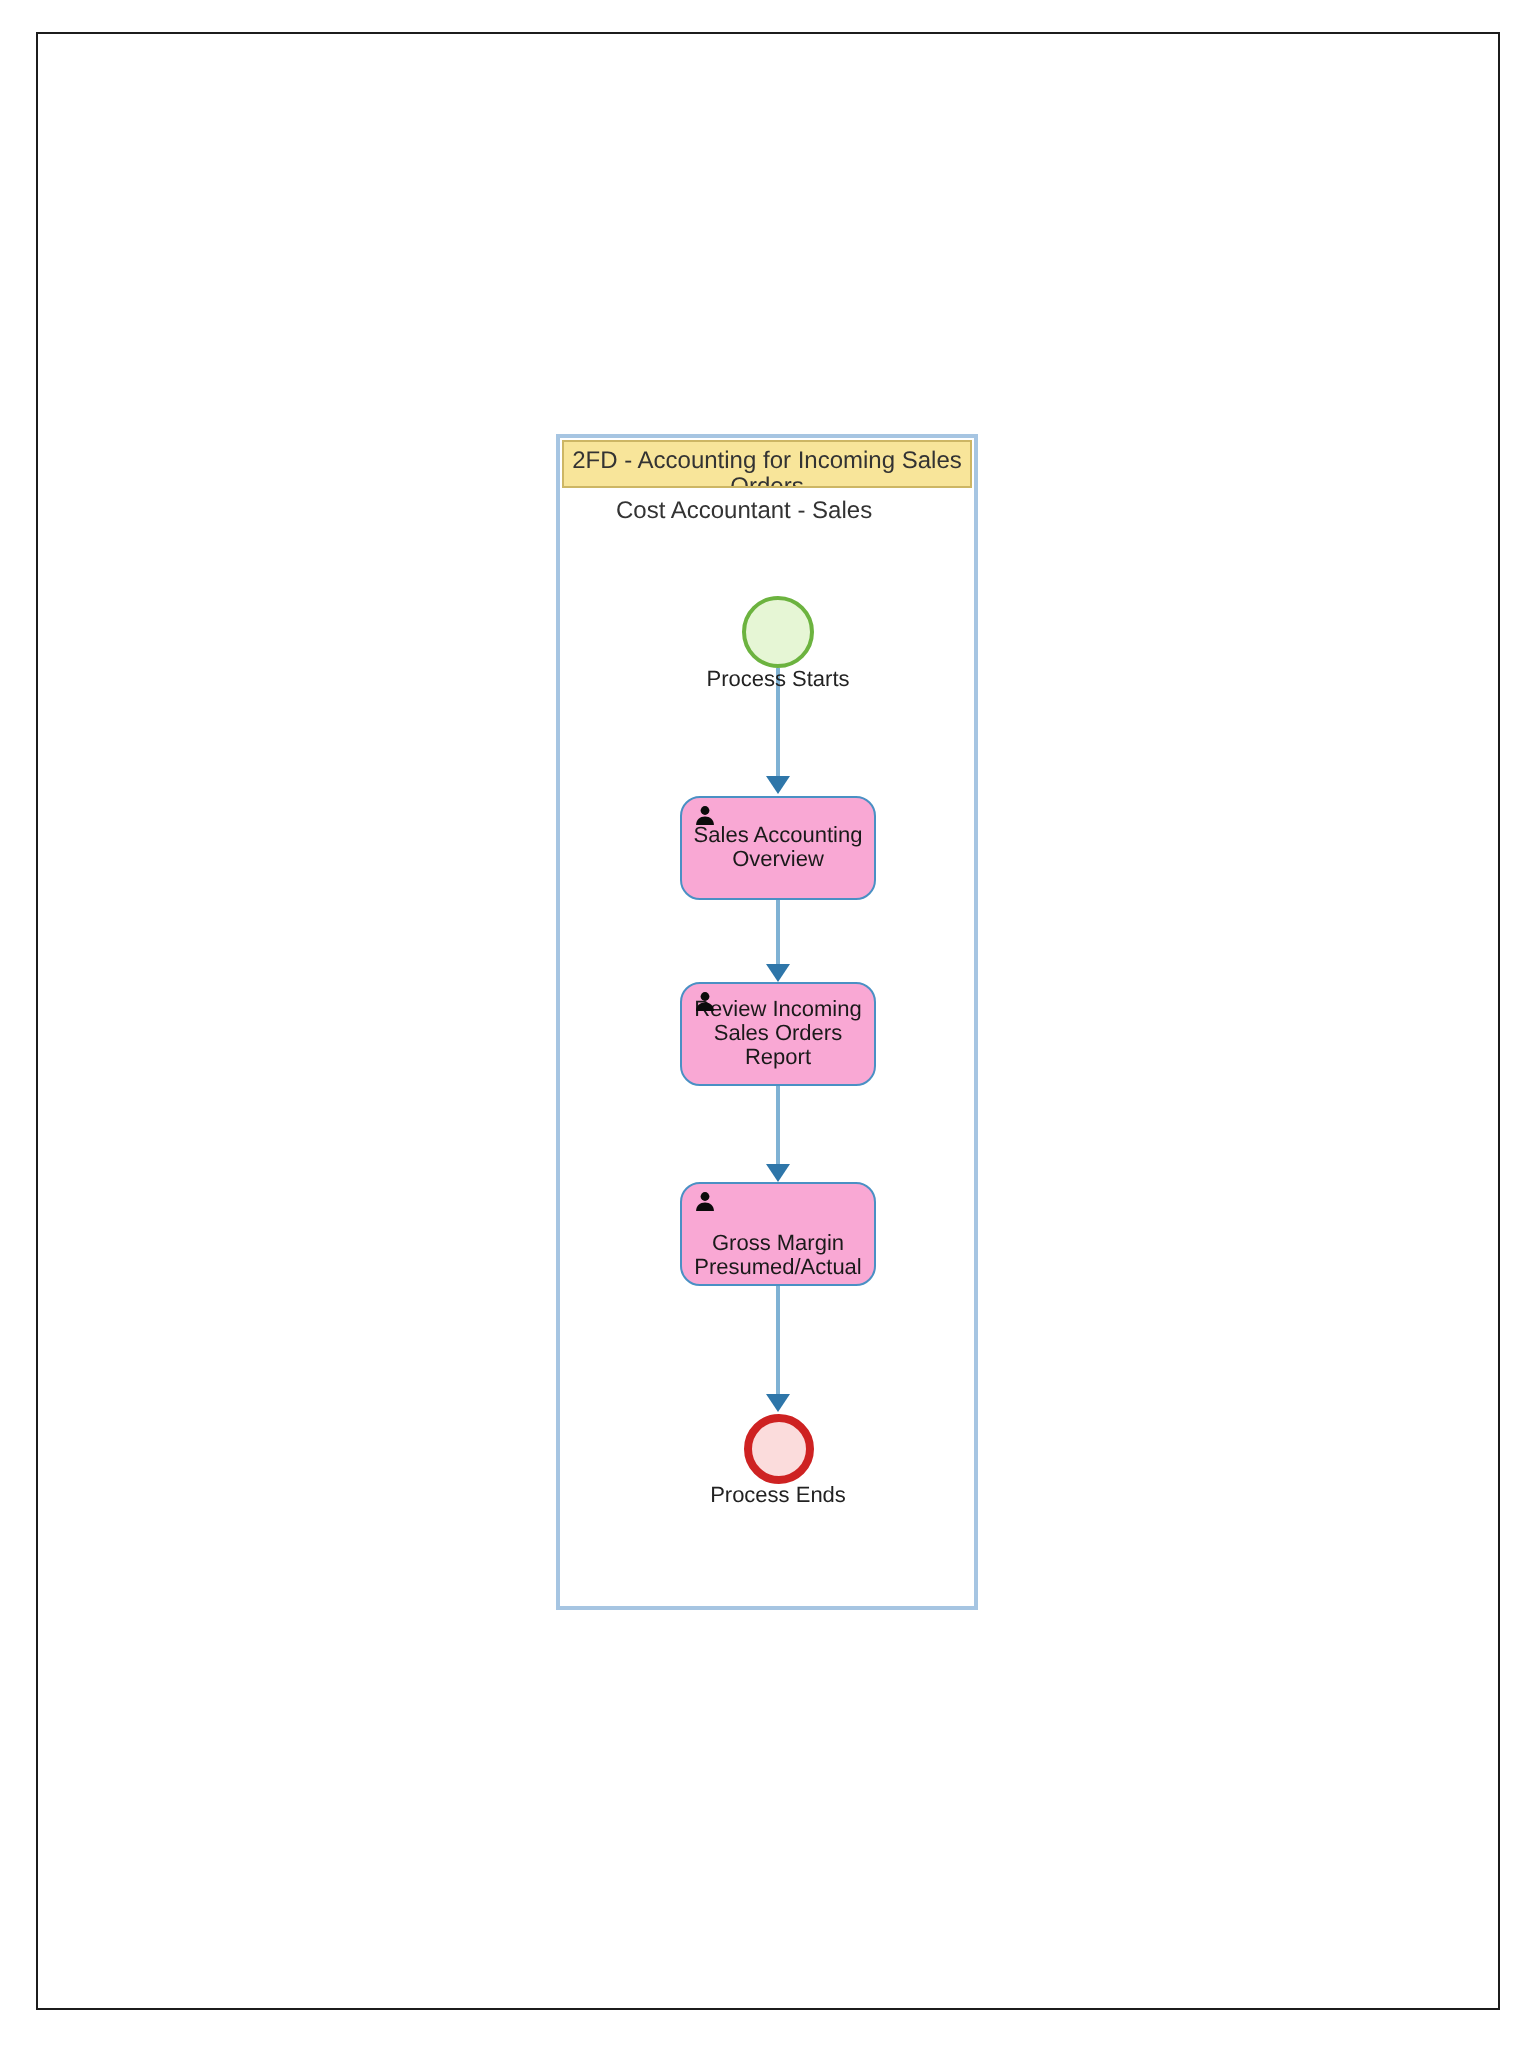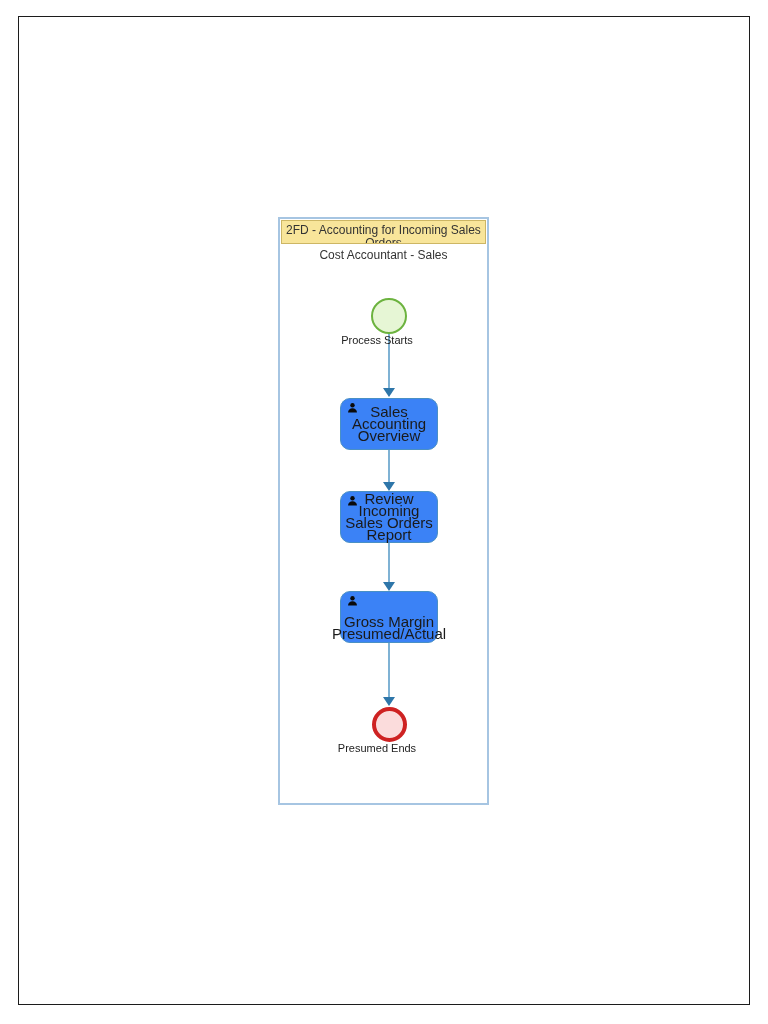--- a/index.html
+++ b/index.html
@@ -33,65 +33,66 @@
     border: 1px solid #cdb664;
     overflow: hidden;
     text-align: center;
     font-size: 12px;
     line-height: 13px;
     padding-top: 3px;
     color: #333;
   }
   .lane-label {
     margin-top: 4px;
-    text-align: center;
+    text-align: left;
     font-size: 12px;
     color: #333;
     white-space: nowrap;
+    margin-left: 28px;
   }
   
   .node { position: absolute; }
   .start-event {
     left: 371px; top: 298px;
     width: 36px; height: 36px;
     border: 2px solid #6cb33f;
     background: #e6f6d5;
     border-radius: 50%;
     z-index: 3;
   }
   .end-event {
     left: 372px; top: 707px;
     width: 35px; height: 35px;
     border: 4px solid #ce2222;
     background: #fbdcdc;
     border-radius: 50%;
     z-index: 3;
   }
   .event-label {
-    left: 317px;
+    left: 329px;
     width: 120px;
     text-align: center;
     font-size: 11px;
     color: #222;
     z-index: 2;
     white-space: nowrap;
   }
   .start-label { top: 334px; }
   .end-label { top: 742px; }
   .task {
     left: 340px;
     width: 98px; height: 52px;
-    background: #3b82f6;
+    background: #f9a8d4;
     border: 1.5px solid #4a90c4;
     border-radius: 10px;
     display: flex;
     align-items: center;
     justify-content: center;
     text-align: center;
-    font-size: 15px;
+    font-size: 11px;
     line-height: 12px;
     color: #1a1a1a;
     padding: 2px 4px;
     z-index: 3;
   }
   .task-1 { top: 398px; }
   .task-2 { top: 491px; }
   .task-3 { top: 591px; align-items: flex-end; }
   .user-icon {
     position: absolute;
@@ -173,13 +174,13 @@
   <span class="user-icon">
     <svg viewBox="0 0 16 16">
         <circle cx="8" cy="4" r="3.2"></circle>
         <path d="M1.5 14.5c0-3.7 2.9-6.2 6.5-6.2s6.5 2.5 6.5 6.2z"></path>
       </svg>
   </span>
   <span>Gross Margin Presumed/Actual</span>
 </div>
 
 <div class="node end-event"></div>
-<div class="node event-label end-label">Presumed Ends</div>
+<div class="node event-label end-label">Process Ends</div>
 
 </body></html>

